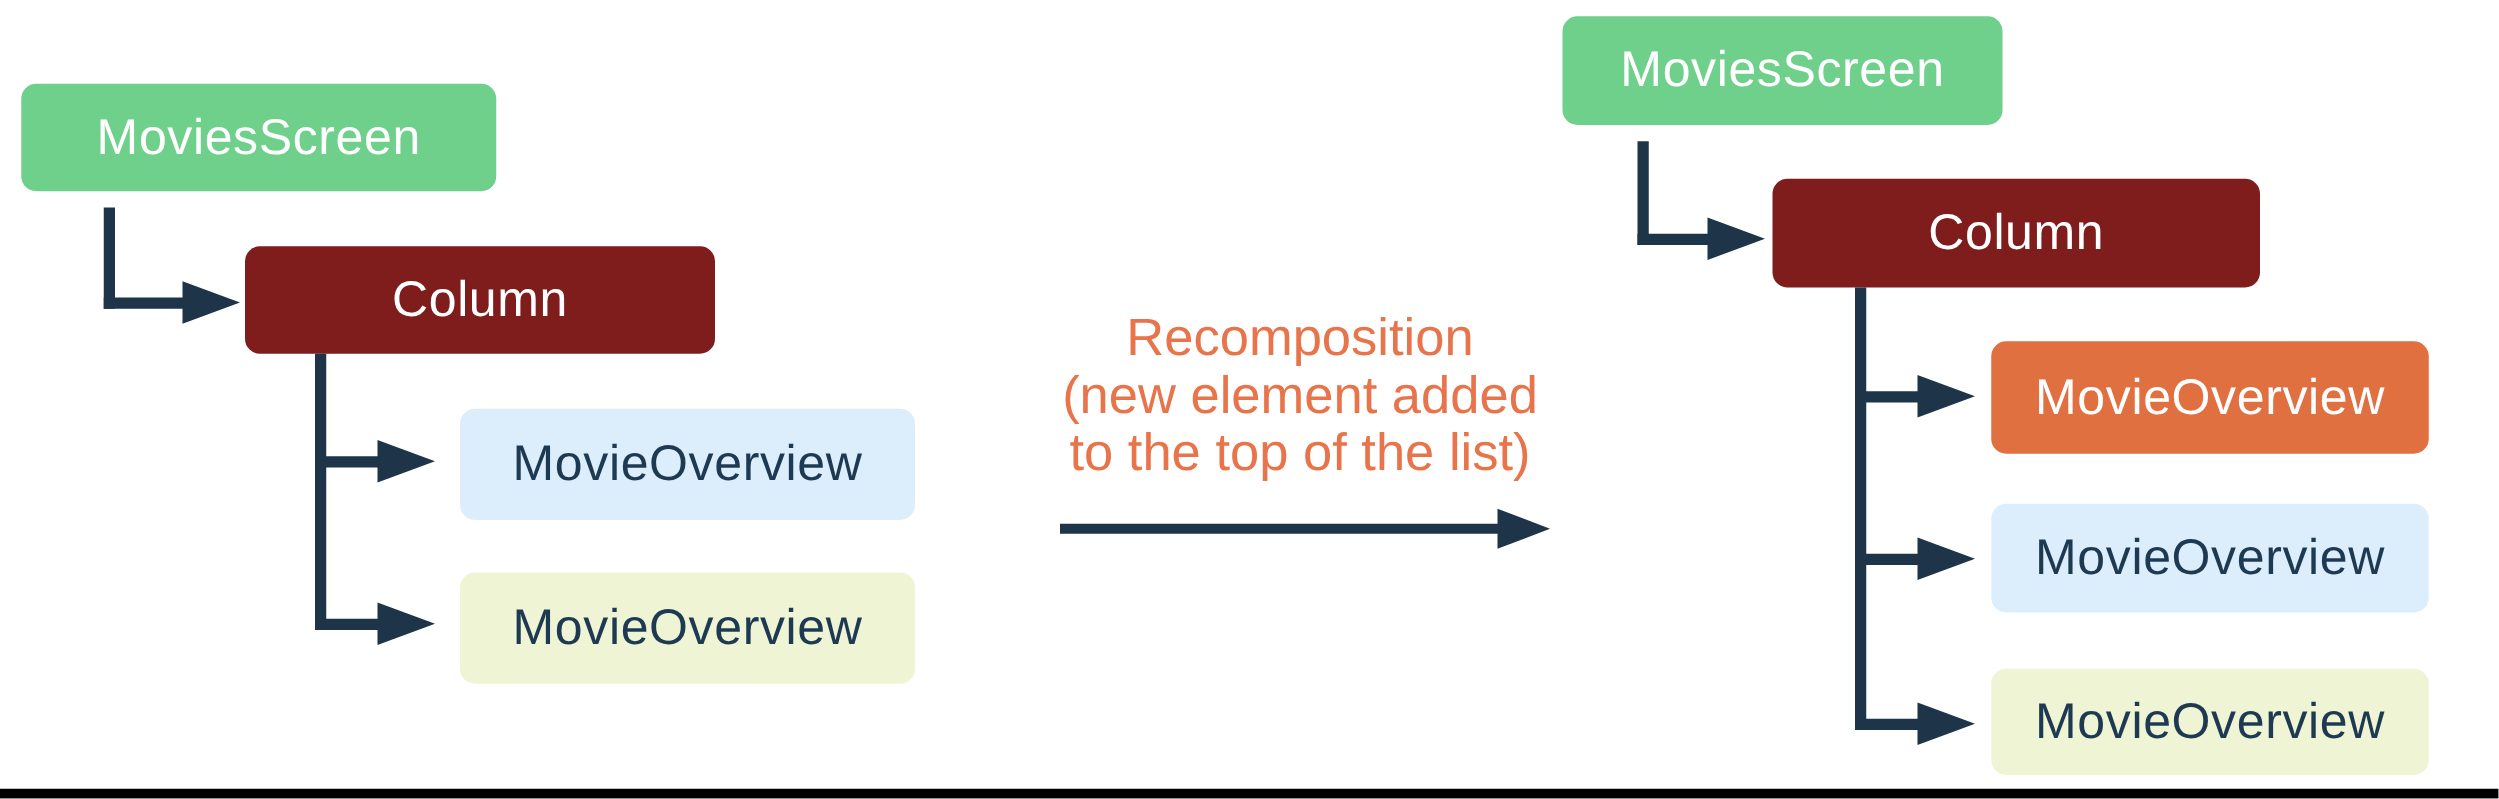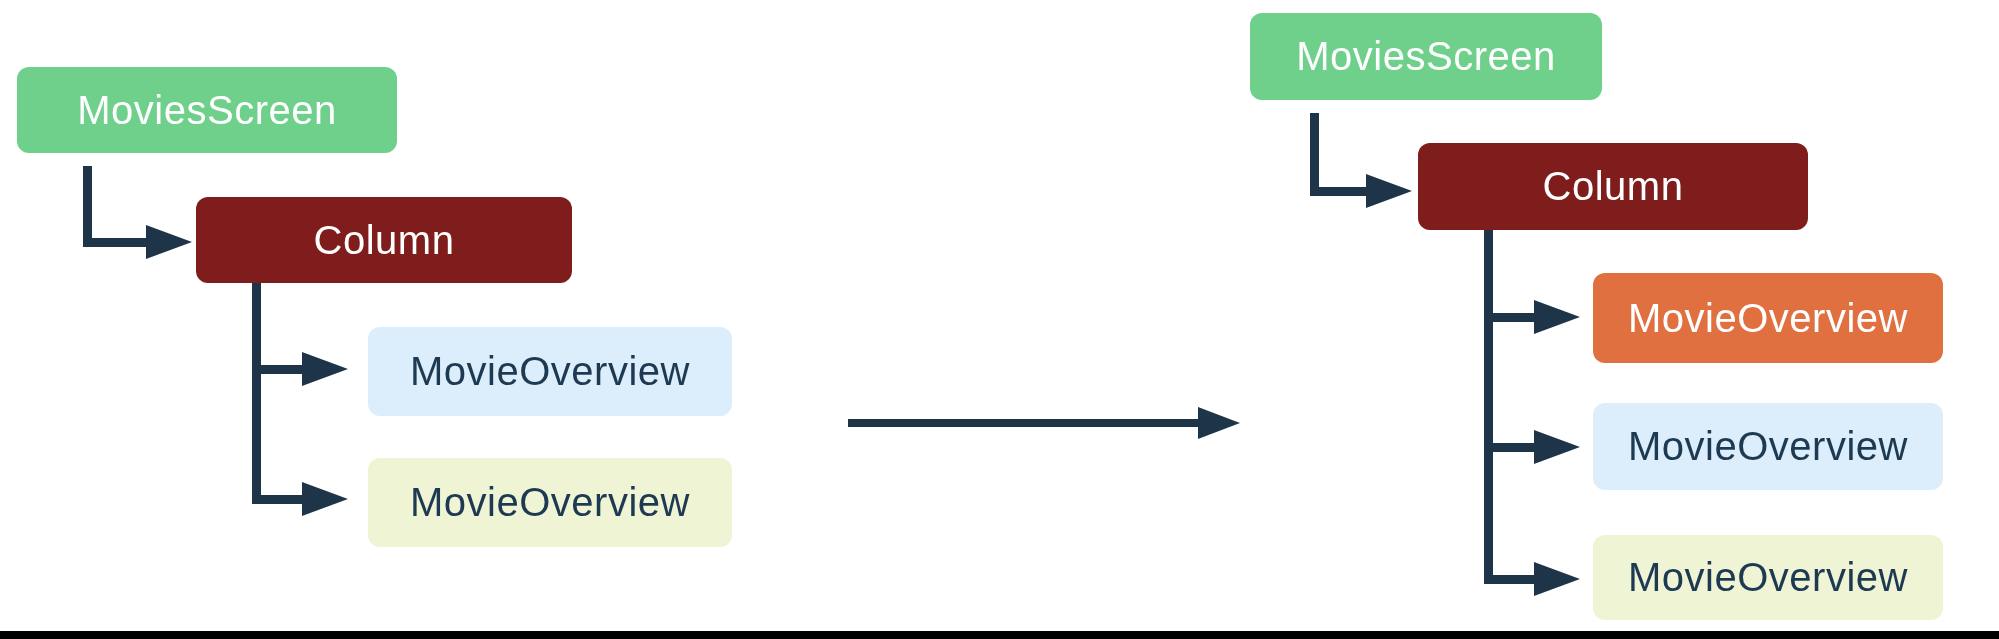--- a/index.html
+++ b/index.html
@@ -86,20 +86,25 @@
   <div class="line" style="left:252px; top:283px; width:9px; height:221px;"></div>
 
   <div class="line" style="left:252px; top:365px; width:52px; height:9px;"></div>
   <div class="arrowhead" style="left:302px; top:352px;"></div>
   <div class="node lblue" style="left:368px; top:327px; width:364px; height:89px;">MovieOverview</div>
 
   <div class="line" style="left:252px; top:495px; width:52px; height:9px;"></div>
   <div class="arrowhead" style="left:302px; top:482px;"></div>
   <div class="node lyellow" style="left:368px; top:458px; width:364px; height:89px;">MovieOverview</div>
 
+  <div class="annotation">
+    <div>Recomposition</div>
+    <div>(new element added</div>
+    <div>to the top of the list)</div>
+  </div>
 
   <div class="line" style="left:848px; top:419px; width:352px; height:8px;"></div>
   <div class="arrowhead big" style="left:1198px; top:407px;"></div>
 
   <div class="node green" style="left:1250px; top:13px; width:352px; height:87px;">MoviesScreen</div>
 
   <div class="line" style="left:1310px; top:113px; width:9px; height:83px;"></div>
   <div class="line" style="left:1310px; top:187px; width:60px; height:9px;"></div>
   <div class="arrowhead" style="left:1366px; top:174px;"></div>
 

